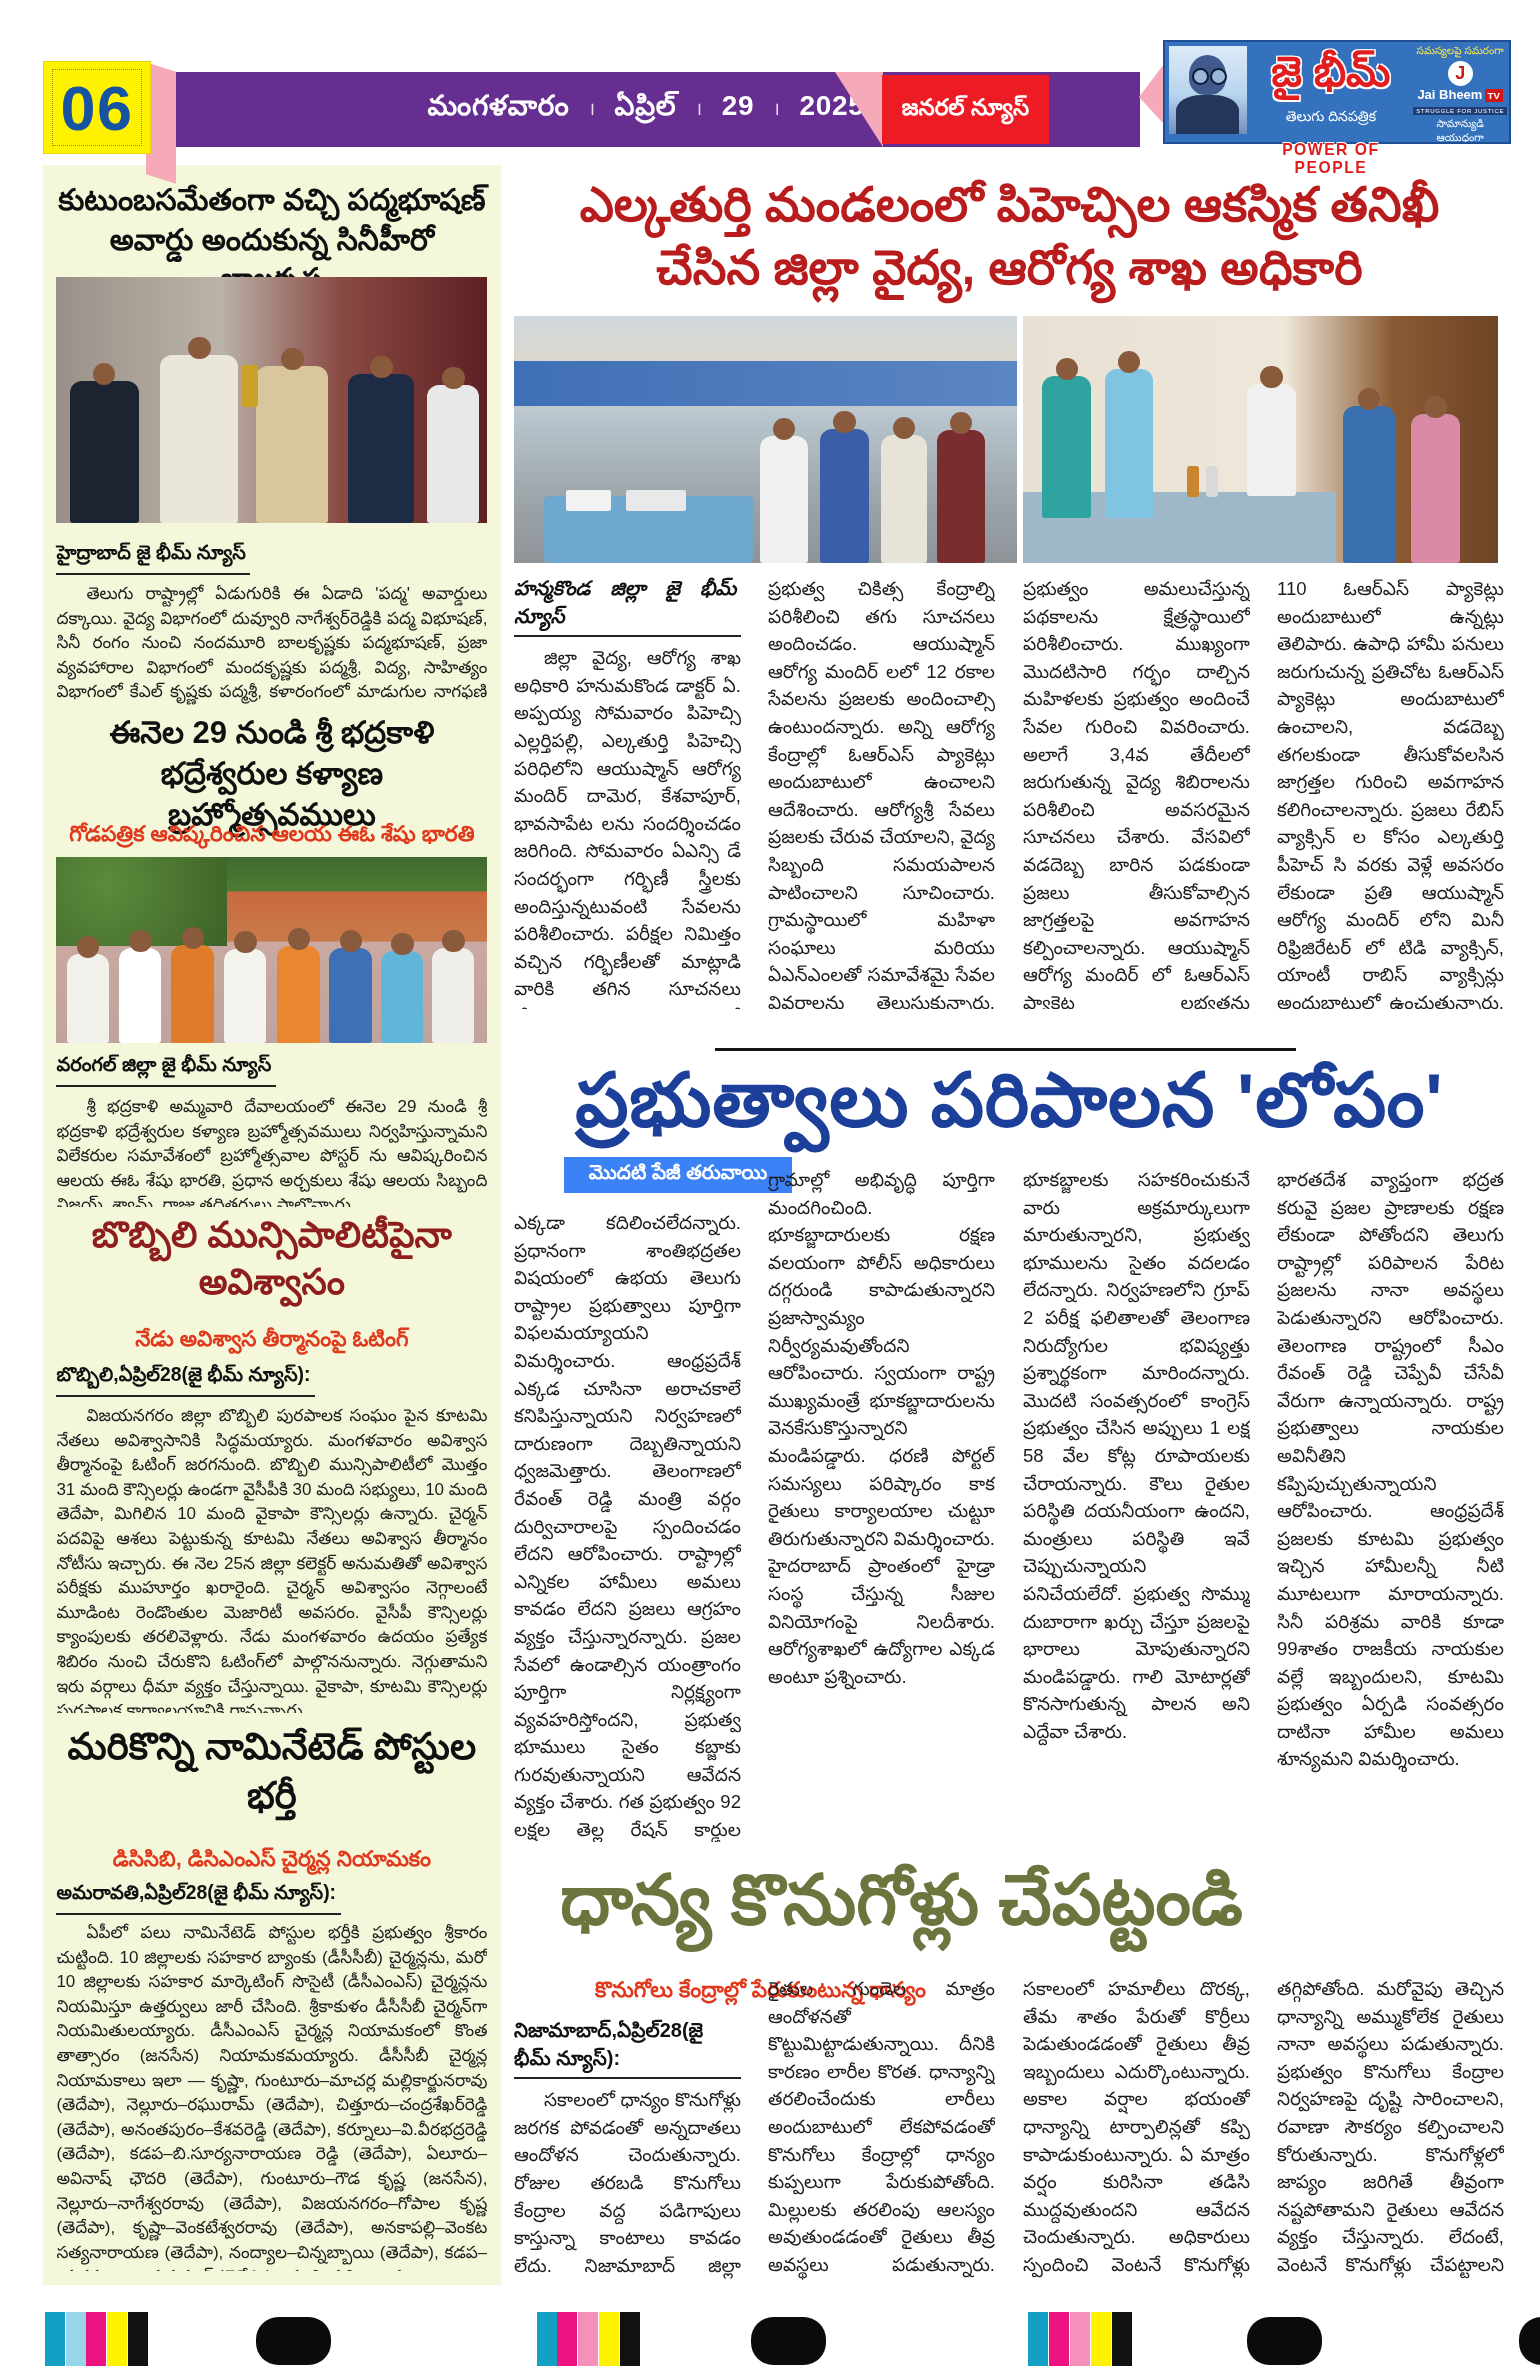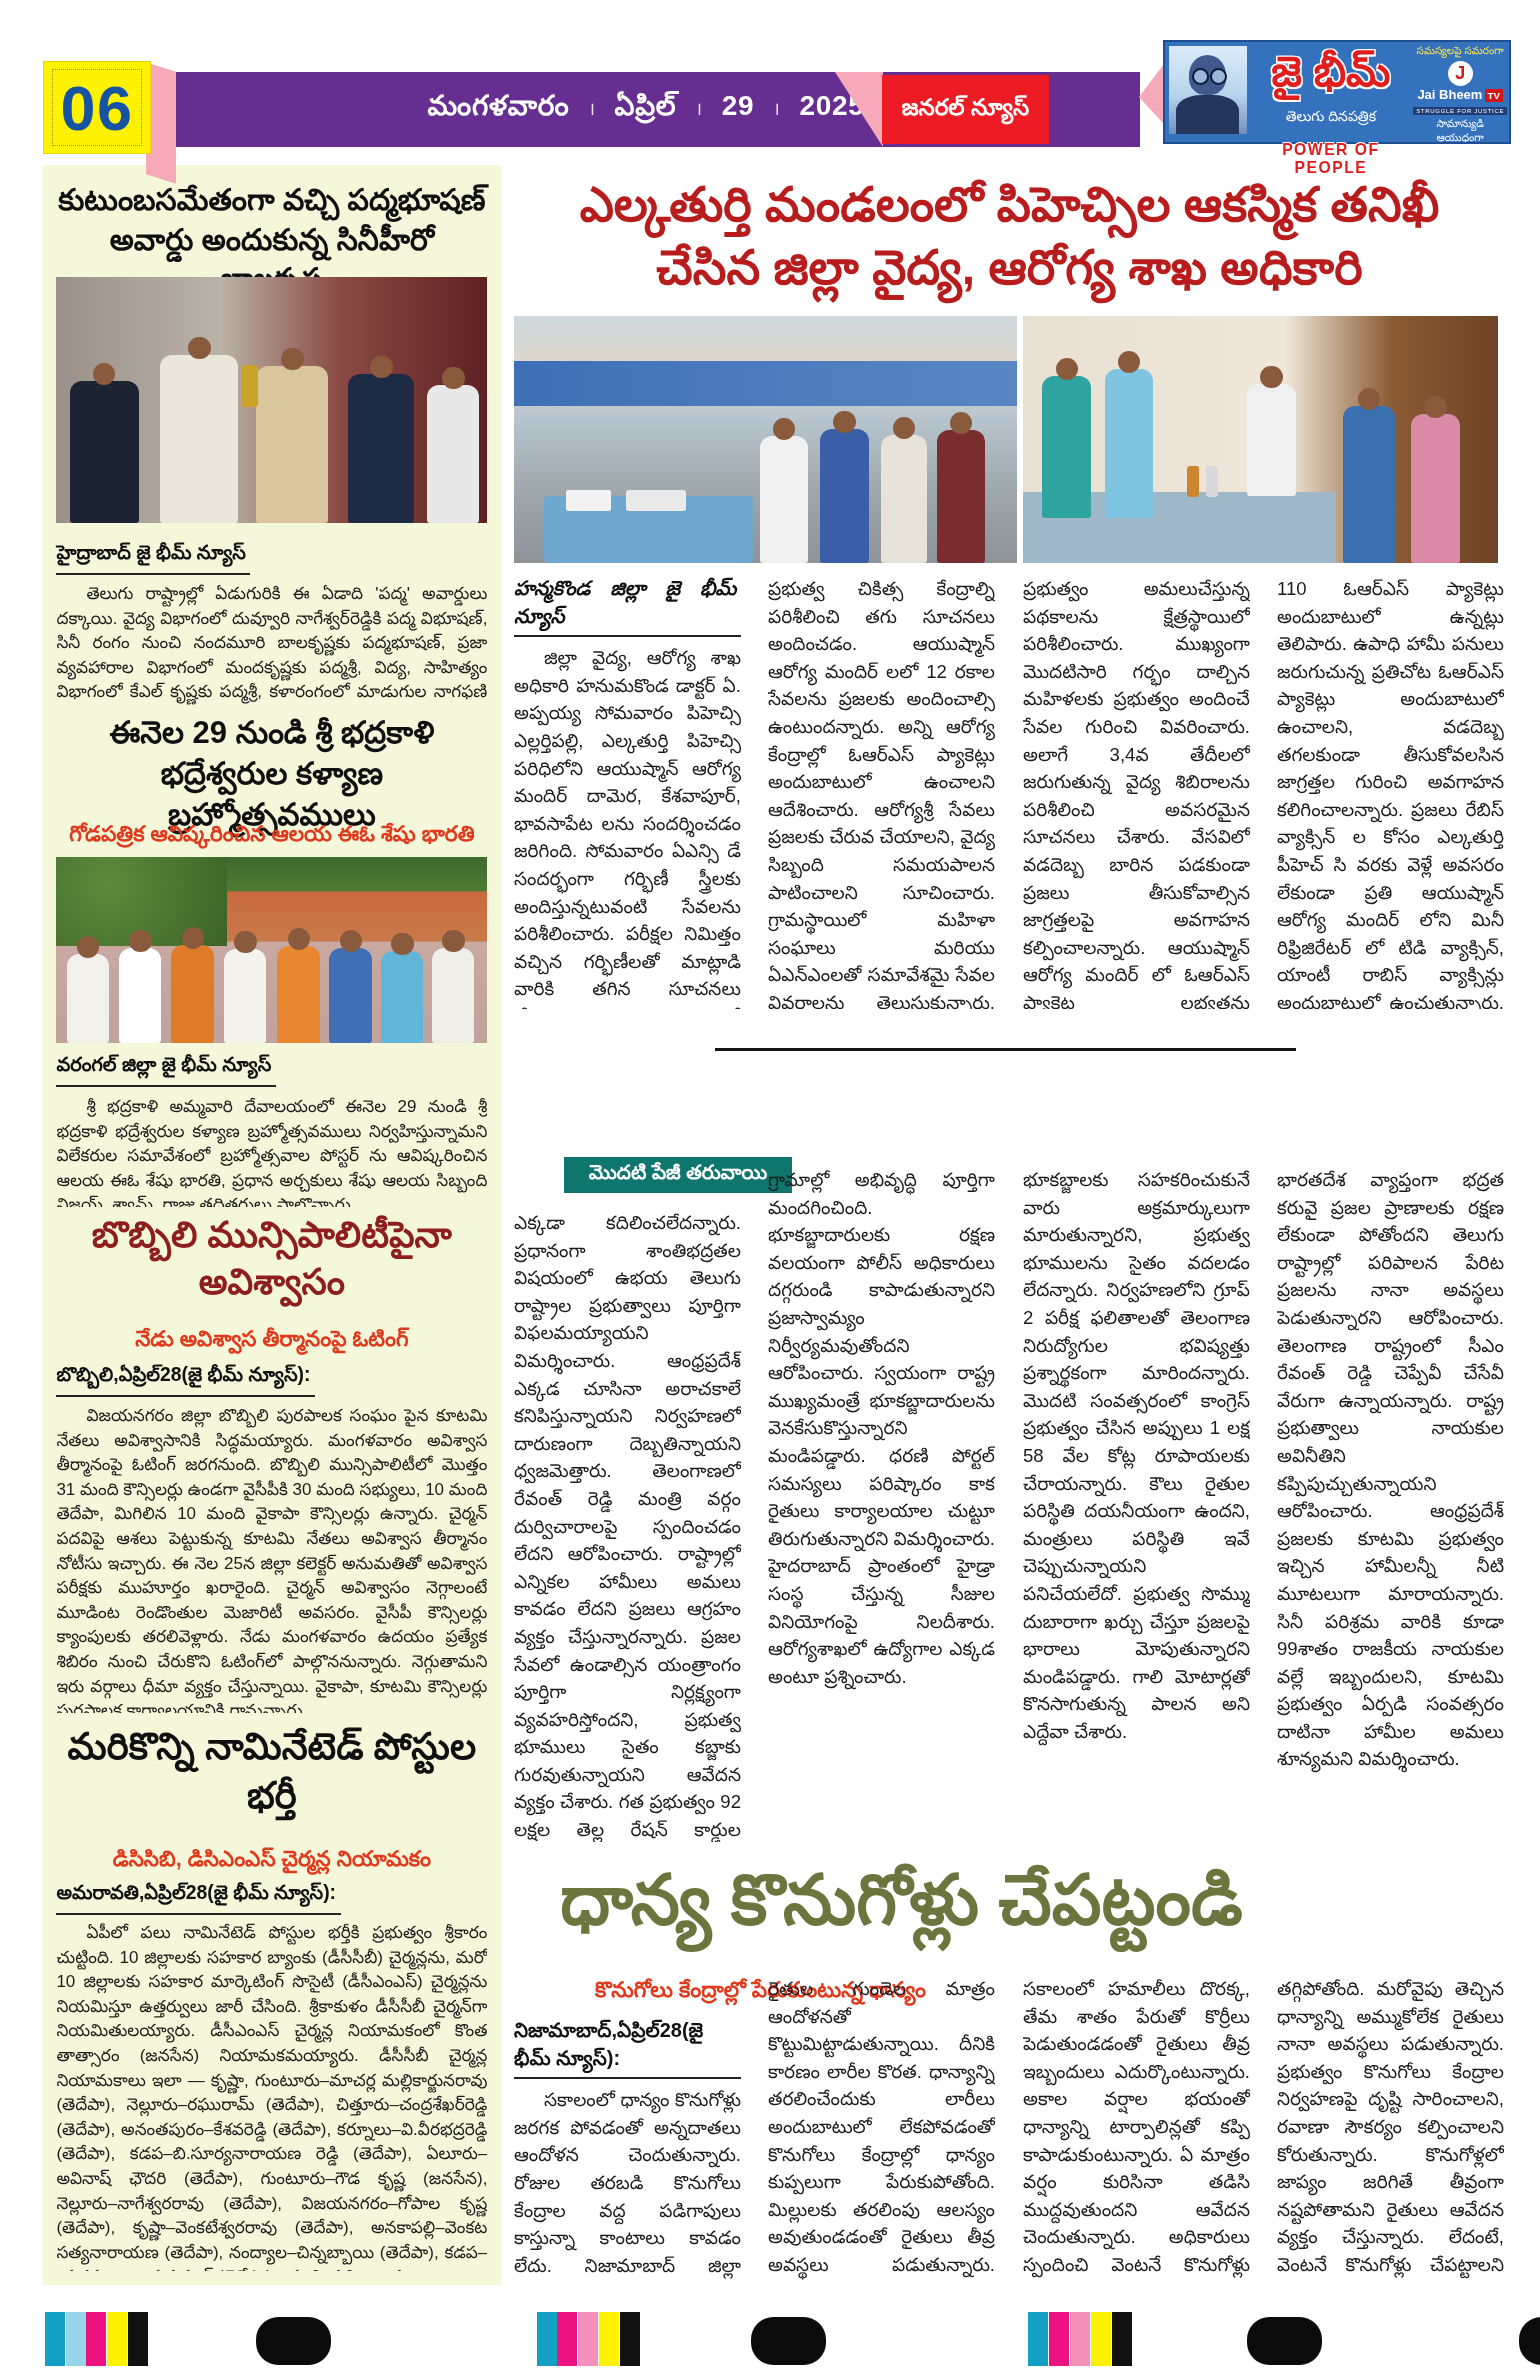--- a/index.html
+++ b/index.html
@@ -55,21 +55,21 @@
   .person{position:absolute;border-radius:12px 12px 3px 3px;}
   .person::before{content:"";position:absolute;top:-18px;left:50%;margin-left:-11.2px;width:22.4px;height:22.4px;border-radius:50%;background:#8a5a3d;}
 
   
   .phc-head{left:514px;top:173px;width:991px;text-align:center;color:#b91c1c;font-weight:bold;font-size:48px;line-height:1.32;z-index:2;}
   .col{position:absolute;overflow:hidden;width:227px;font-size:18.6px;line-height:27.6px;text-align:justify;color:#1b1b1b;}
 
   
   .rule{left:715px;top:1048px;width:581px;height:3px;background:#151515;}
   .lopam-head{left:514px;top:1057px;width:991px;text-align:center;color:#1c3f99;font-weight:bold;font-size:75px;letter-spacing:0.7px;}
-  .tag-red{left:564px;top:1157px;width:228px;height:36px;background:#0f766e;color:#fff;font-weight:bold;font-size:20px;
+  .tag-red{left:564px;top:1157px;width:228px;height:36px;background:#3b82f6;color:#fff;font-weight:bold;font-size:20px;
     display:flex;align-items:center;justify-content:center;}
 
   
   .dh-head{left:514px;top:1860px;width:775px;text-align:center;color:#6d753f;font-weight:bold;font-size:70px;}
   .dh-sub{left:522px;top:1977px;width:477px;text-align:center;color:#e0391c;font-weight:bold;font-size:21.6px;}
 
   
   .marks{left:0;top:2309px;width:1541px;height:60px;overflow:hidden;}
   .sw{position:absolute;top:3px;width:20px;height:54px;}
   .pill{position:absolute;top:7.5px;width:75px;height:48px;background:#0b0b0b;border-radius:22.4px;}
@@ -195,20 +195,21 @@
 
   <div class="col" style="left:514px;top:575px;height:434px;">
     <span class="byline" style="font-size:20px;font-style:italic;">హన్మకొండ జిల్లా జై భీమ్ న్యూస్</span>
     <div class="indent" style="margin-top:7.5px;">జిల్లా వైద్య, ఆరోగ్య శాఖ అధికారి హనుమకొండ డాక్టర్ ఏ. అప్పయ్య సోమవారం పిహెచ్సి ఎల్లర్తిపల్లి, ఎల్కతుర్తి పిహెచ్సి పరిధిలోని ఆయుష్మాన్ ఆరోగ్య మందిర్ దామెర, కేశవాపూర్, భావసాపేట లను సందర్శించడం జరిగింది. సోమవారం ఏఎన్సి డే సందర్భంగా గర్భిణీ స్త్రీలకు అందిస్తున్నటువంటి సేవలను పరిశీలించారు. పరీక్షల నిమిత్తం వచ్చిన గర్భిణీలతో మాట్లాడి వారికి తగిన సూచనలు చేయడం జరిగింది. అలాగే పిహెచ్సి పరిధిలో సమావేశిన గర్భిణీ స్త్రీల వివరాలు, హైరిస్క్ గర్భిణీ స్త్రీల వివరాలు, వారికి అందిస్తున్న ఫాలో అప్ సేవల గురించి తెలుసుకున్నారు. అలాగే పీహెచ్సి పరిధిలో ఇమ్యునైజేషన్ కార్యక్రమాలకు తగిన ఫాలోఅప్ సేవలు అందించడంలో. పిహెచ్సిలో ఎంసిహెచ్ గర్భిణీ స్త్రీలకు అవసరమైన మందులు ఎప్పుడు అందుబాటులో ఉంచాలన్నారు.</div>
   </div>
   <div class="col" style="left:768px;top:575px;height:434px;">ప్రభుత్వ చికిత్స కేంద్రాల్ని పరిశీలించి తగు సూచనలు అందించడం. ఆయుష్మాన్ ఆరోగ్య మందిర్ లలో 12 రకాల సేవలను ప్రజలకు అందించాల్సి ఉంటుందన్నారు. అన్ని ఆరోగ్య కేంద్రాల్లో ఓఆర్ఎస్ ప్యాకెట్లు అందుబాటులో ఉంచాలని ఆదేశించారు. ఆరోగ్యశ్రీ సేవలు ప్రజలకు చేరువ చేయాలని, వైద్య సిబ్బంది సమయపాలన పాటించాలని సూచించారు. గ్రామస్థాయిలో మహిళా సంఘాలు మరియు ఏఎన్ఎంలతో సమావేశమై సేవల వివరాలను తెలుసుకున్నారు. మందుల నిల్వలు, వ్యాధి నిర్ధారణ పరీక్షల వివరాలను అడిగి తెలుసుకొని సిబ్బందికి పలు సూచనలు చేశారు.</div>
   <div class="col" style="left:1023px;top:575px;height:434px;">ప్రభుత్వం అమలుచేస్తున్న పథకాలను క్షేత్రస్థాయిలో పరిశీలించారు. ముఖ్యంగా మొదటిసారి గర్భం దాల్చిన మహిళలకు ప్రభుత్వం అందించే సేవల గురించి వివరించారు. అలాగే 3,4వ తేదీలలో జరుగుతున్న వైద్య శిబిరాలను పరిశీలించి అవసరమైన సూచనలు చేశారు. వేసవిలో వడదెబ్బ బారిన పడకుండా ప్రజలు తీసుకోవాల్సిన జాగ్రత్తలపై అవగాహన కల్పించాలన్నారు. ఆయుష్మాన్ ఆరోగ్య మందిర్ లో ఓఆర్ఎస్ ప్యాకెట్ల లభ్యతను పరిశీలించారు. దామెర లో 220, బావసాపేట లో 179 అలాగే కేశవాపూర్ లో అందుబాటులో ఉన్నాయన్నారు.</div>
   <div class="col" style="left:1277px;top:575px;height:434px;">110 ఓఆర్ఎస్ ప్యాకెట్లు అందుబాటులో ఉన్నట్లు తెలిపారు. ఉపాధి హామీ పనులు జరుగుచున్న ప్రతిచోట ఓఆర్ఎస్ ప్యాకెట్లు అందుబాటులో ఉంచాలని, వడదెబ్బ తగలకుండా తీసుకోవలసిన జాగ్రత్తల గురించి అవగాహన కలిగించాలన్నారు. ప్రజలు రేబిస్ వ్యాక్సిన్ ల కోసం ఎల్కతుర్తి పీహెచ్ సి వరకు వెళ్లే అవసరం లేకుండా ప్రతి ఆయుష్మాన్ ఆరోగ్య మందిర్ లోని మినీ రిఫ్రిజిరేటర్ లో టిడి వ్యాక్సిన్, యాంటీ రాబిస్ వ్యాక్సిన్లు అందుబాటులో ఉంచుతున్నారు. దాదాపుగా 245 టిడి,148 ఏఆర్వి, బావుపేట లో 179 టిడి,76 ఏఆర్వి, కేశవాపూర్ లో 118 టిడి,65 ఏఆర్వి వ్యాక్సినేషన్ సేవలు అందించామన్నారు. ఈ కార్యక్రమంలో ఎల్కతుర్తి పిహెచ్సి వైద్యాధికారి, సూపర్వైజర్లు, హెల్త్ అసిస్టెంట్లు, ఏఎన్ఎంలు, ఆశా కార్యకర్తలు పాల్గొన్నారు.</div>
 
   <div class="abs rule"></div>
+  <div class="abs lopam-head">ప్రభుత్వాలు పరిపాలన 'లోపం'</div>
   <div class="abs tag-red">మొదటి పేజీ తరువాయి</div>
 
   <div class="col" style="left:514px;top:1209px;height:633px;">ఎక్కడా కదిలించలేదన్నారు. ప్రధానంగా శాంతిభద్రతల విషయంలో ఉభయ తెలుగు రాష్ట్రాల ప్రభుత్వాలు పూర్తిగా విఫలమయ్యాయని విమర్శించారు. ఆంధ్రప్రదేశ్ ఎక్కడ చూసినా అరాచకాలే కనిపిస్తున్నాయని నిర్వహణలో దారుణంగా దెబ్బతిన్నాయని ధ్వజమెత్తారు. తెలంగాణలో రేవంత్ రెడ్డి మంత్రి వర్గం దుర్విచారాలపై స్పందించడం లేదని ఆరోపించారు. రాష్ట్రాల్లో ఎన్నికల హామీలు అమలు కావడం లేదని ప్రజలు ఆగ్రహం వ్యక్తం చేస్తున్నారన్నారు. ప్రజల సేవలో ఉండాల్సిన యంత్రాంగం పూర్తిగా నిర్లక్ష్యంగా వ్యవహరిస్తోందని, ప్రభుత్వ భూములు సైతం కబ్జాకు గురవుతున్నాయని ఆవేదన వ్యక్తం చేశారు. గత ప్రభుత్వం 92 లక్షల తెల్ల రేషన్ కార్డుల కొనసాగింపుపై స్పష్టత ఇవ్వాలన్నారు.</div>
   <div class="col" style="left:768px;top:1166px;height:676px;">గ్రామాల్లో అభివృద్ధి పూర్తిగా మందగించింది. భూకబ్జాదారులకు రక్షణ వలయంగా పోలీస్ అధికారులు దగ్గరుండి కాపాడుతున్నారని ప్రజాస్వామ్యం నిర్వీర్యమవుతోందని ఆరోపించారు. స్వయంగా రాష్ట్ర ముఖ్యమంత్రే భూకబ్జాదారులను వెనకేసుకొస్తున్నారని మండిపడ్డారు. ధరణి పోర్టల్ సమస్యలు పరిష్కారం కాక రైతులు కార్యాలయాల చుట్టూ తిరుగుతున్నారని విమర్శించారు. హైదరాబాద్ ప్రాంతంలో హైడ్రా సంస్థ చేస్తున్న సీజుల వినియోగంపై నిలదీశారు. ఆరోగ్యశాఖలో ఉద్యోగాల ఎక్కడ అంటూ ప్రశ్నించారు.</div>
   <div class="col" style="left:1023px;top:1166px;height:676px;">భూకబ్జాలకు సహకరించుకునే వారు అక్రమార్కులుగా మారుతున్నారని, ప్రభుత్వ భూములను సైతం వదలడం లేదన్నారు. నిర్వహణలోని గ్రూప్ 2 పరీక్ష ఫలితాలతో తెలంగాణ నిరుద్యోగుల భవిష్యత్తు ప్రశ్నార్థకంగా మారిందన్నారు. మొదటి సంవత్సరంలో కాంగ్రెస్ ప్రభుత్వం చేసిన అప్పులు 1 లక్ష 58 వేల కోట్ల రూపాయలకు చేరాయన్నారు. కౌలు రైతుల పరిస్థితి దయనీయంగా ఉందని, మంత్రులు పరిస్థితి ఇవే చెప్పుచున్నాయని పనిచేయలేదో. ప్రభుత్వ సొమ్ము దుబారాగా ఖర్చు చేస్తూ ప్రజలపై భారాలు మోపుతున్నారని మండిపడ్డారు. గాలి మోటార్లతో కొనసాగుతున్న పాలన అని ఎద్దేవా చేశారు.</div>
   <div class="col" style="left:1277px;top:1166px;height:676px;">భారతదేశ వ్యాప్తంగా భద్రత కరువై ప్రజల ప్రాణాలకు రక్షణ లేకుండా పోతోందని తెలుగు రాష్ట్రాల్లో పరిపాలన పేరిట ప్రజలను నానా అవస్థలు పెడుతున్నారని ఆరోపించారు. తెలంగాణ రాష్ట్రంలో సీఎం రేవంత్ రెడ్డి చెప్పేవీ చేసేవీ వేరుగా ఉన్నాయన్నారు. రాష్ట్ర ప్రభుత్వాలు నాయకుల అవినీతిని కప్పిపుచ్చుతున్నాయని ఆరోపించారు. ఆంధ్రప్రదేశ్ ప్రజలకు కూటమి ప్రభుత్వం ఇచ్చిన హామీలన్నీ నీటి మూటలుగా మారాయన్నారు. సినీ పరిశ్రమ వారికి కూడా 99శాతం రాజకీయ నాయకుల వల్లే ఇబ్బందులని, కూటమి ప్రభుత్వం ఏర్పడి సంవత్సరం దాటినా హామీల అమలు శూన్యమని విమర్శించారు.</div>
 
   <div class="abs dh-head">ధాన్య కొనుగోళ్లు చేపట్టండి</div>
   <div class="abs dh-sub">కొనుగోలు కేంద్రాల్లో పేరుకుంటున్న ధాన్యం</div>
 

